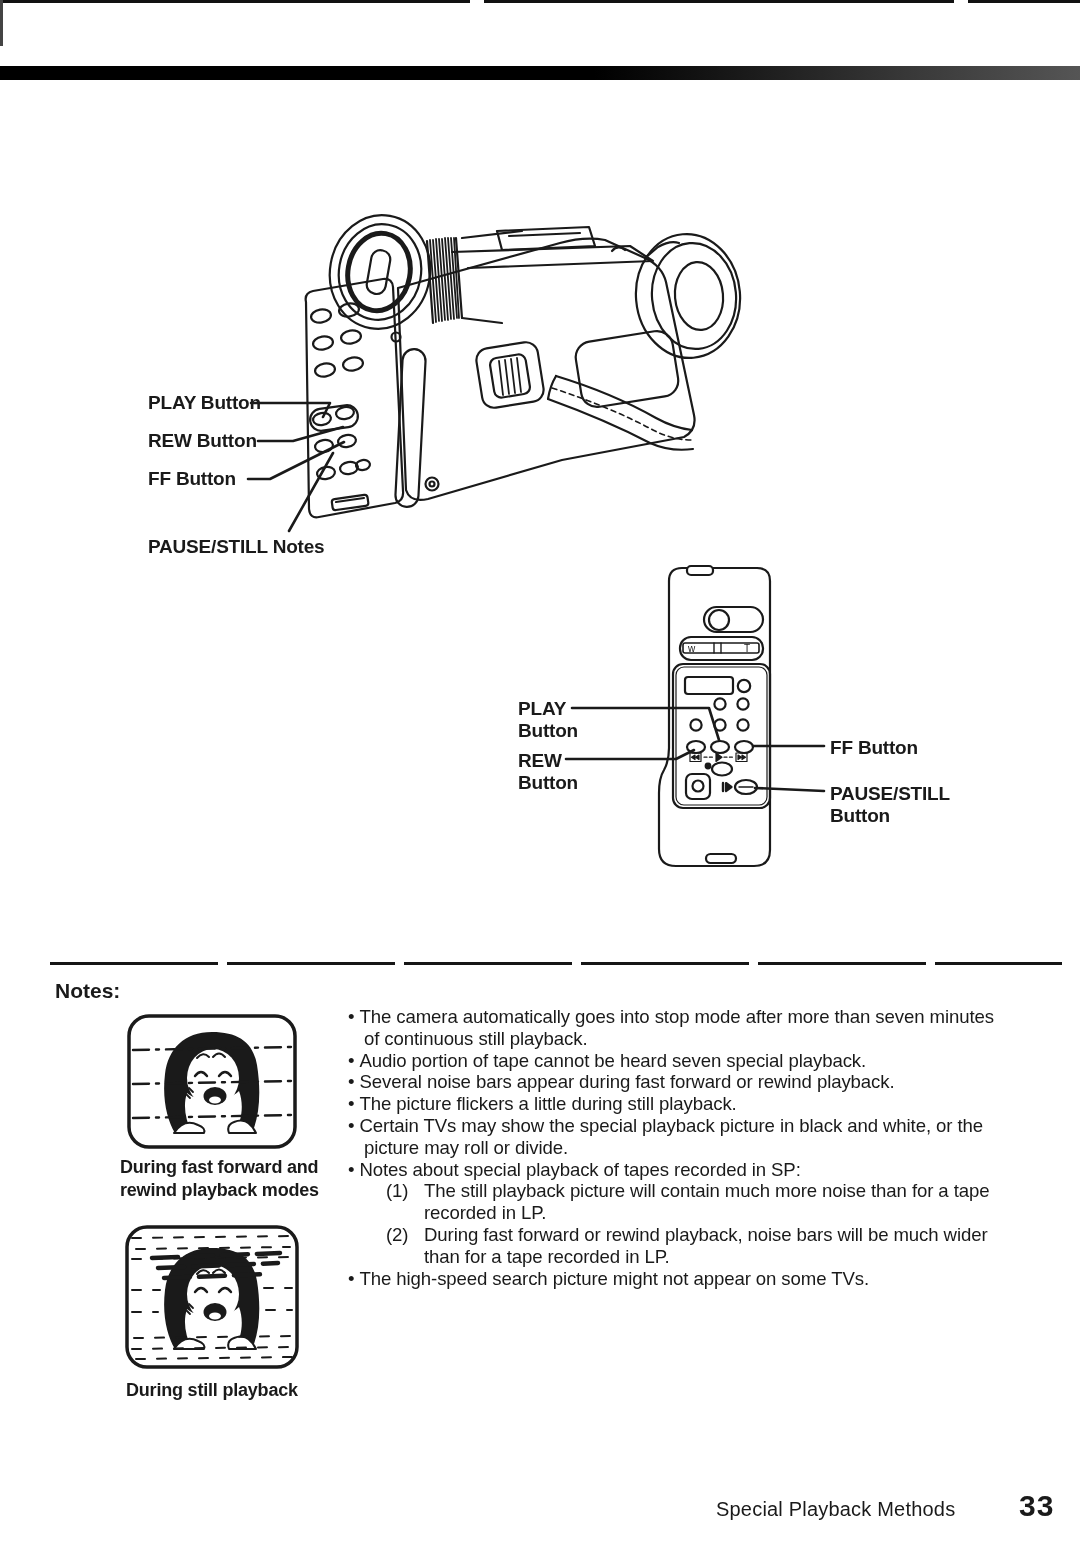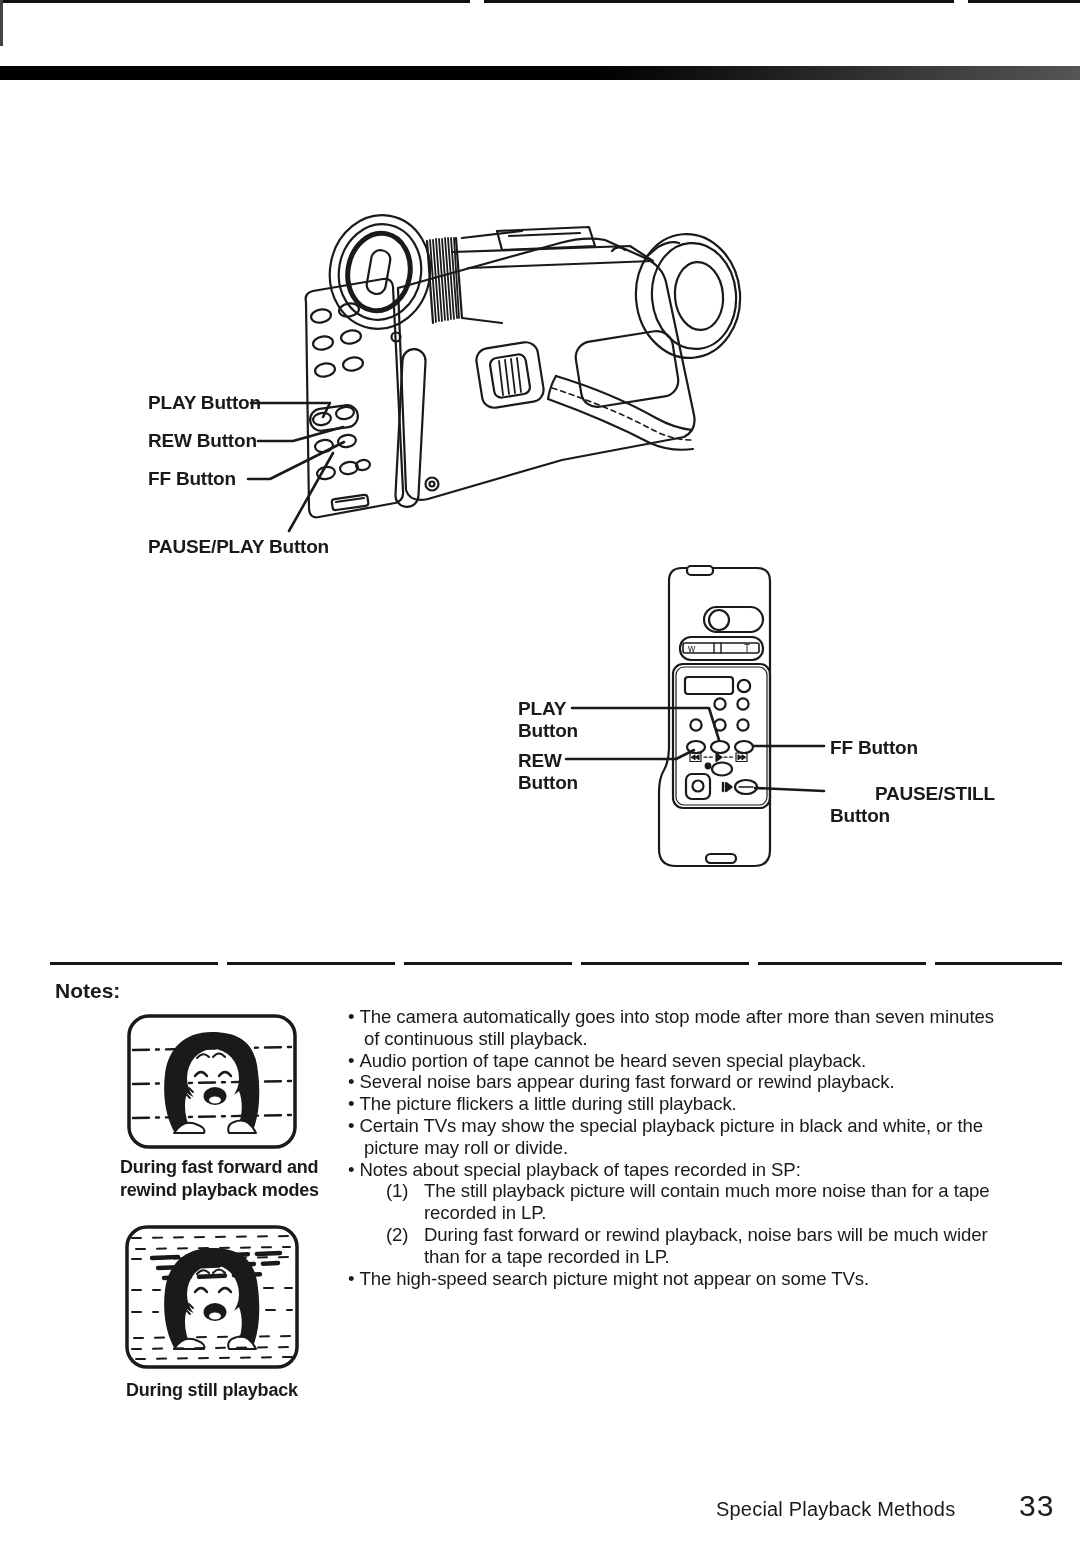--- a/index.html
+++ b/index.html
@@ -24,21 +24,21 @@
     letter-spacing:-0.1px;}
   .b{padding-left:16px; text-indent:-16px; white-space:pre-wrap;}
   .b::before{content:"\2022\00a0";}
   .sub{padding-left:76px; text-indent:-38px; white-space:pre-wrap;}
   .subnum{display:inline-block; width:38px; text-indent:0;}
   
   .fig-caption{font-size:18px; font-weight:bold; line-height:23px; white-space:pre-wrap;
     letter-spacing:-0.2px;}
   
   #footer-title{left:716px; top:1498px; font-size:20px; letter-spacing:0.2px;}
-  #footer-page{left:1019px; top:1489px; font-size:30px; font-weight:normal; letter-spacing:1px;}
+  #footer-page{left:1019px; top:1489px; font-size:30px; font-weight:bold; letter-spacing:1px;}
   svg text{font-family:"Liberation Sans", sans-serif;}
 </style>
 </head>
 <body>
 
 <div id="page">
 
   <div class="abs" id="top-rule"></div>
   <div class="abs" id="top-tick"></div>
   <div class="abs" id="top-bar"></div>
@@ -194,28 +194,28 @@
       <path d="M572,708 L709,708 L719,740"></path>
       <path d="M566,759 L676,759 L694,750"></path>
       <path d="M753,746 L824,746"></path>
       <path d="M755,788 L824,791"></path>
     </g>
   </svg>
 
   <div class="abs cam-label" style="left:148px; top:392px;">PLAY Button</div>
   <div class="abs cam-label" style="left:148px; top:430px;">REW Button</div>
   <div class="abs cam-label" style="left:148px; top:468px;">FF Button</div>
-  <div class="abs cam-label" style="left:148px; top:536px;">PAUSE/PLAY Button</div>
+  <div class="abs cam-label" style="left:148px; top:536px;">PAUSE/STILL Notes</div>
 
   <div class="abs cam-label" style="left:518px; top:698px;">PLAY</div>
   <div class="abs cam-label" style="left:518px; top:720px;">Button</div>
   <div class="abs cam-label" style="left:518px; top:750px;">REW</div>
   <div class="abs cam-label" style="left:518px; top:772px;">Button</div>
   <div class="abs cam-label" style="left:830px; top:737px;">FF Button</div>
-  <div class="abs cam-label" style="left:830px; top:783px;margin-left:45px;">PAUSE/STILL</div>
+  <div class="abs cam-label" style="left:830px; top:783px;">PAUSE/STILL</div>
   <div class="abs cam-label" style="left:830px; top:805px;">Button</div>
 
   <div class="abs" id="notes-rule"></div>
   <div class="abs" id="notes-heading">Notes:</div>
 
   <div class="abs" id="notes-body">
     <div class="b">The camera automatically goes into stop mode after more than seven minutes
 of continuous still playback.</div>
     <div class="b">Audio portion of tape cannot be heard seven special playback.</div>
     <div class="b">Several noise bars appear during fast forward or rewind playback.</div>

